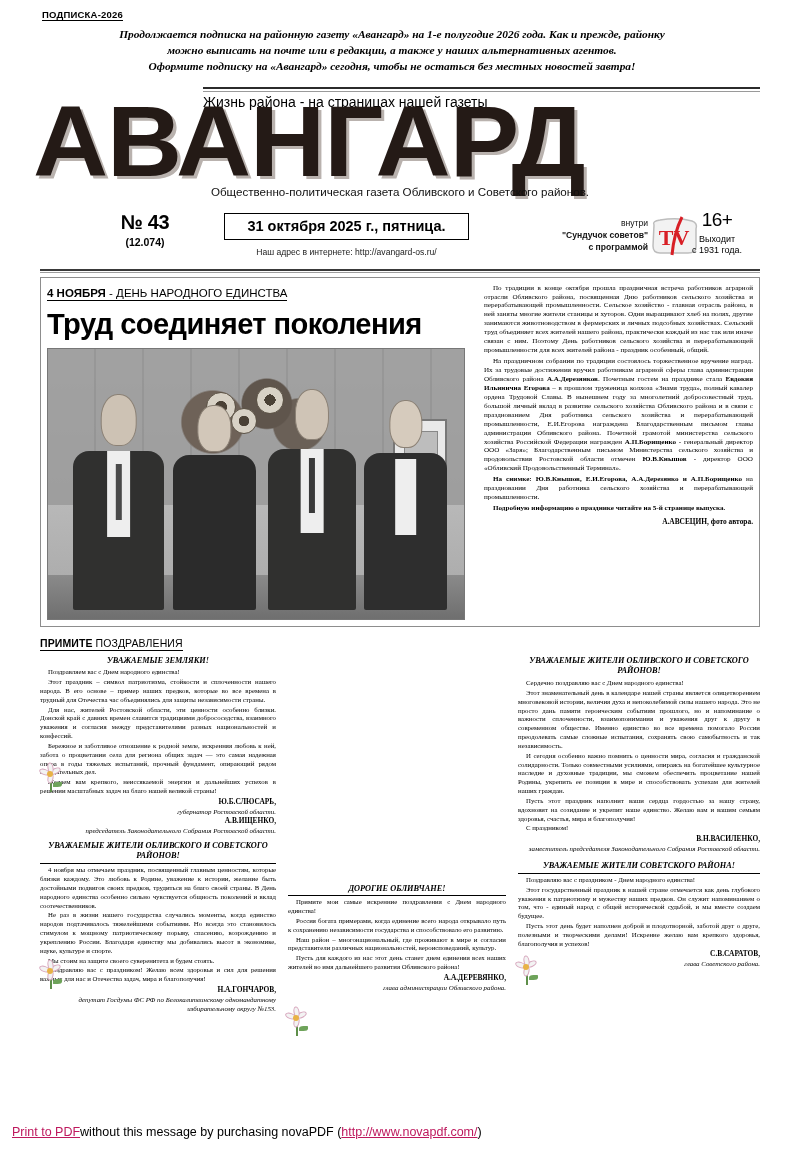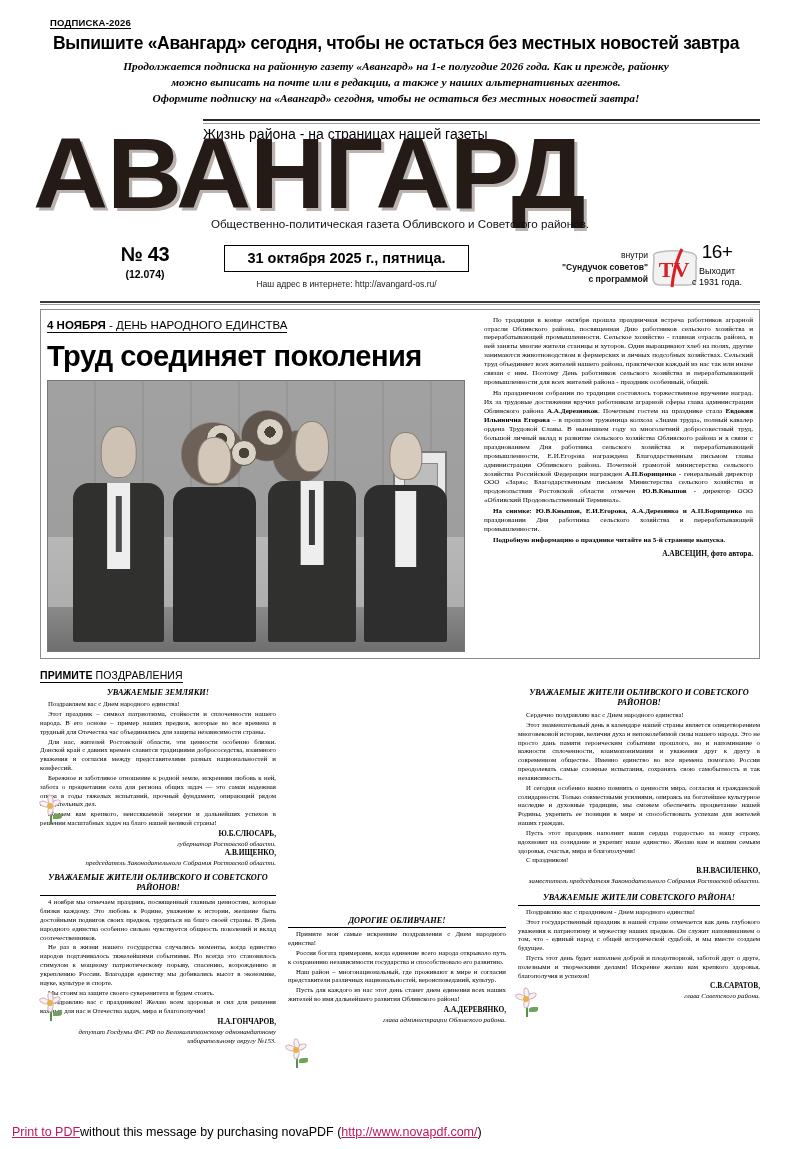--- a/index.html
+++ b/index.html
@@ -7,21 +7,21 @@
   body {
     width:800px; height:1149px;
     background:#ffffff;
     font-family:"Liberation Serif", serif;
     color:#000;
     overflow:hidden;
     position:relative;
   }
 
   
-  .promo { padding:4px 40px 0 32px;margin-top:8px; }
+  .promo { padding:4px 40px 0 24px; }
   .promo-kicker {
     font-family:"Liberation Sans", sans-serif;
     font-weight:bold; font-size:9.5px;
     letter-spacing:.2px;
     border-bottom:1.3px solid #000;
     display:inline-block;
     padding-bottom:0px;
     margin-left:18px;
   }
   .promo-kicker .yr { font-weight:bold; }
@@ -274,21 +274,20 @@
   .footer a { color:#be185d; text-decoration:underline; }
   .footer .plain { color:#000; }
 </style>
 </head>
 <body>
 
 <div class="promo">
   <div class="promo-kicker">
     <span>ПОДПИСКА</span><span class="yr">-2026</span>
   </div>
-  <div class="promo-head">Выпишите «Авангард» сегодня, чтобы не остаться без местных новостей завтра</div>
   <div class="promo-body">
     <div>Продолжается подписка на районную газету «Авангард» на 1-е полугодие 2026 года. Как и прежде, районку</div>
     <div>можно выписать на почте или в редакции, а также у наших альтернативных агентов.</div>
     <div>Оформите подписку на «Авангард» сегодня, чтобы не остаться без местных новостей завтра!</div>
   </div>
 </div>
 
 <div class="masthead-wrap">
   <div class="slogan-rule"></div>
   <div class="slogan">Жизнь района - на страницах нашей газеты</div>

